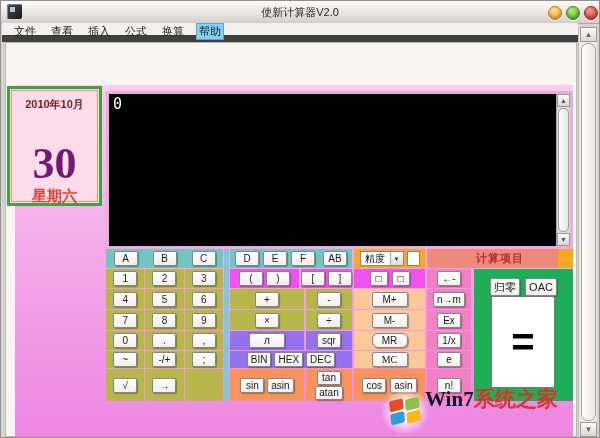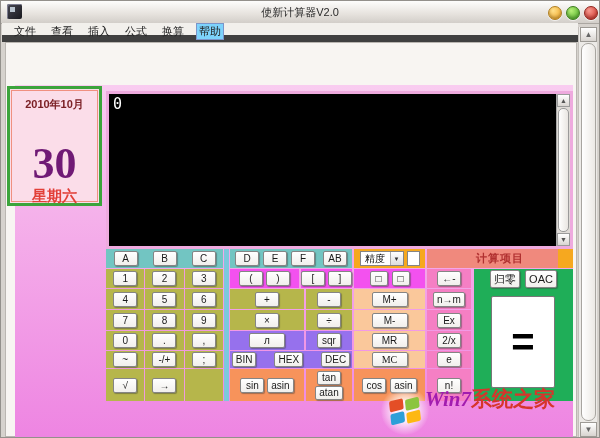--- a/index.html
+++ b/index.html
@@ -70,40 +70,40 @@
   .oc{display:flex;align-items:center;justify-content:center;}
 
   .sep{position:absolute;left:118px;top:0;width:5px;height:100%;background:#7cc9dd;}
 
   .colB{position:absolute;left:124px;top:0;width:122px;height:100%;display:flex;flex-direction:column;gap:1px;}
   .hdrB{height:19px;display:flex;align-items:center;gap:4px;padding:0 5px;box-sizing:border-box;}
   .rowB{display:flex;gap:2px;}
   .rowB .subL{width:74px;display:flex;align-items:center;justify-content:center;gap:3px;}
   .rowB .subR{flex:1;display:flex;align-items:center;justify-content:center;gap:3px;}
   .h19{height:19px;} .h20{height:20px;} .h17{height:17px;} .grow{flex:1;}
-  .fullrow{display:flex;align-items:center;justify-content:center;gap:18px;}
+  .fullrow{display:flex;align-items:center;justify-content:center;gap:3px;}
 
   .colC{position:absolute;left:248px;top:0;width:71px;height:100%;display:flex;flex-direction:column;gap:1px;}
   .hdrC{height:19px;display:flex;align-items:center;justify-content:center;gap:3px;}
   .psel{width:44px;height:15px;background:#fff;border:1px solid #858585;display:flex;align-items:center;font-size:10px;box-sizing:border-box;}
   .psel .ptxt{flex:1;text-align:center;}
   .psel .parr{width:12px;height:100%;border-left:1px solid #aaa;background:linear-gradient(#fff,#ddd);
     font-size:6px;color:#333;display:flex;align-items:center;justify-content:center;}
   .pbox{width:13px;height:15px;background:#fff;border:1px solid #858585;box-sizing:border-box;}
   .ccell{display:flex;align-items:center;justify-content:center;gap:4px;}
 
   .banner{position:absolute;left:321px;top:0;width:146px;height:19px;
     background:linear-gradient(90deg,#f0897d 0,#f0897d 90%,#f6a81f 90%);
     color:#b03030;font-weight:bold;font-size:11px;display:flex;align-items:center;justify-content:center;letter-spacing:1px;}
 
   .colD{position:absolute;left:321px;top:20px;width:44px;bottom:0;display:flex;flex-direction:column;gap:1px;}
   .dcell{display:flex;align-items:center;justify-content:center;}
 
   .colE{position:absolute;left:368px;top:20px;width:99px;bottom:0;}
-  .clrRow{height:20px;display:flex;align-items:center;justify-content:center;gap:5px;padding-top:0;}
+  .clrRow{height:20px;display:flex;align-items:center;justify-content:center;gap:5px;padding-top:8px;}
   .kz{height:18px;font-size:11px;}
   .equals{position:absolute;left:17px;top:27px;width:64px;height:92px;background:#fff;border:1px solid #777;border-radius:2px;
     display:flex;align-items:center;justify-content:center;font-size:40px;font-weight:bold;color:#000;}
 
   .stack{display:flex;flex-direction:column;gap:1px;align-items:center;}
   .stack .k{height:14px;}
 
   
   .vscroll{position:absolute;left:577px;top:26px;width:19px;bottom:0;background:#eceae7;border-left:1px solid #c4c0bb;box-sizing:border-box;}
   .vsa{position:absolute;left:1px;width:17px;height:15px;background:linear-gradient(#fff,#d8d4d0);border:1px solid #9d9a95;
@@ -114,21 +114,21 @@
 
   
   .watermark{position:absolute;right:0;bottom:0;width:218px;height:50px;z-index:50;}
   .wmflagwrap{position:absolute;left:0;bottom:2px;width:48px;height:48px;border-radius:50%;
     background:radial-gradient(circle,rgba(255,255,255,.85) 30%,rgba(255,255,255,0) 72%);display:flex;align-items:center;justify-content:center;}
   .wmflag{display:grid;grid-template-columns:14px 14px;grid-template-rows:11px 11px;gap:2px;transform:rotate(-6deg);}
   .wmflag div{border-radius:2px;transform:skewY(-8deg);}
   .fr{background:#e44e26;} .fg{background:#8bc53f;} .fb{background:#2d9fd8;} .fy{background:#fdb813;}
   .wmtext{position:absolute;left:44px;top:0;}
   .wmline1{font-family:"Liberation Serif",serif;font-weight:bold;font-size:21px;line-height:24px;white-space:nowrap;}
-  .wmbrandA{color:#a21caf;font-style:italic;text-align:center;}
+  .wmbrandA{color:#0f172a;text-align:center;}
   .wmbrandB{color:#d6352b;}
   .wmurl{font-family:"Liberation Serif",serif;font-weight:bold;font-size:15px;color:#7c2a1e;margin-left:12px;}
 </style>
 </head>
 <body>
 
 <div class="win">
 
   <div class="titlebar">
     <div class="appicon"></div>
@@ -306,21 +306,21 @@
         <button class="k" style="min-width:18px;">□</button>
         <button class="k" style="min-width:18px;">□</button>
       </div>
       <div class="ccell pch h20">
           <button class="k" style="min-width:36px;">M+</button>
         </div>
       <div class="ccell pch h20">
           <button class="k" style="min-width:36px;">M-</button>
         </div>
       <div class="ccell pch h19">
-          <button class="k" style="min-width:36px;">MR</button>
+          <button class="k" style="min-width:36px;border-radius:6px;">MR</button>
         </div>
       <div class="ccell pch h17">
           <button class="k" style="min-width:36px;font-family:Liberation Serif, serif;">MC</button>
         </div>
       <div class="ccell org grow">
         <button class="k">cos</button>
         <button class="k">asin</button>
       </div>
     </div>
 
@@ -332,21 +332,21 @@
       <div class="dcell pnk h19">
           <button class="k">←-</button>
         </div>
       <div class="dcell pnk h20">
           <button class="k">n→m</button>
         </div>
       <div class="dcell pnk h20">
           <button class="k">Ex</button>
         </div>
       <div class="dcell pnk h19">
-          <button class="k">2/x</button>
+          <button class="k">1/x</button>
         </div>
       <div class="dcell pnk h17">
           <button class="k">e</button>
         </div>
       <div class="dcell pnk grow">
           <button class="k">n!</button>
         </div>
     </div>
 
     <div class="colE grn">

